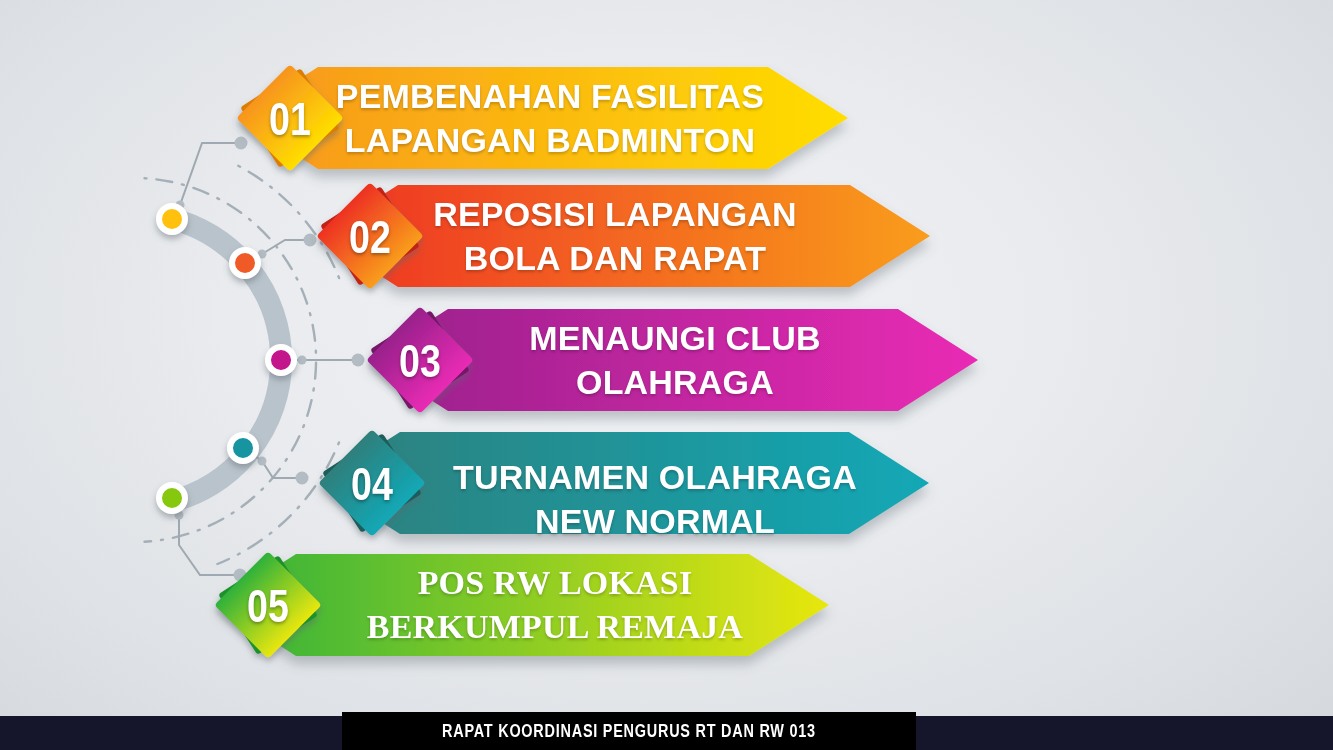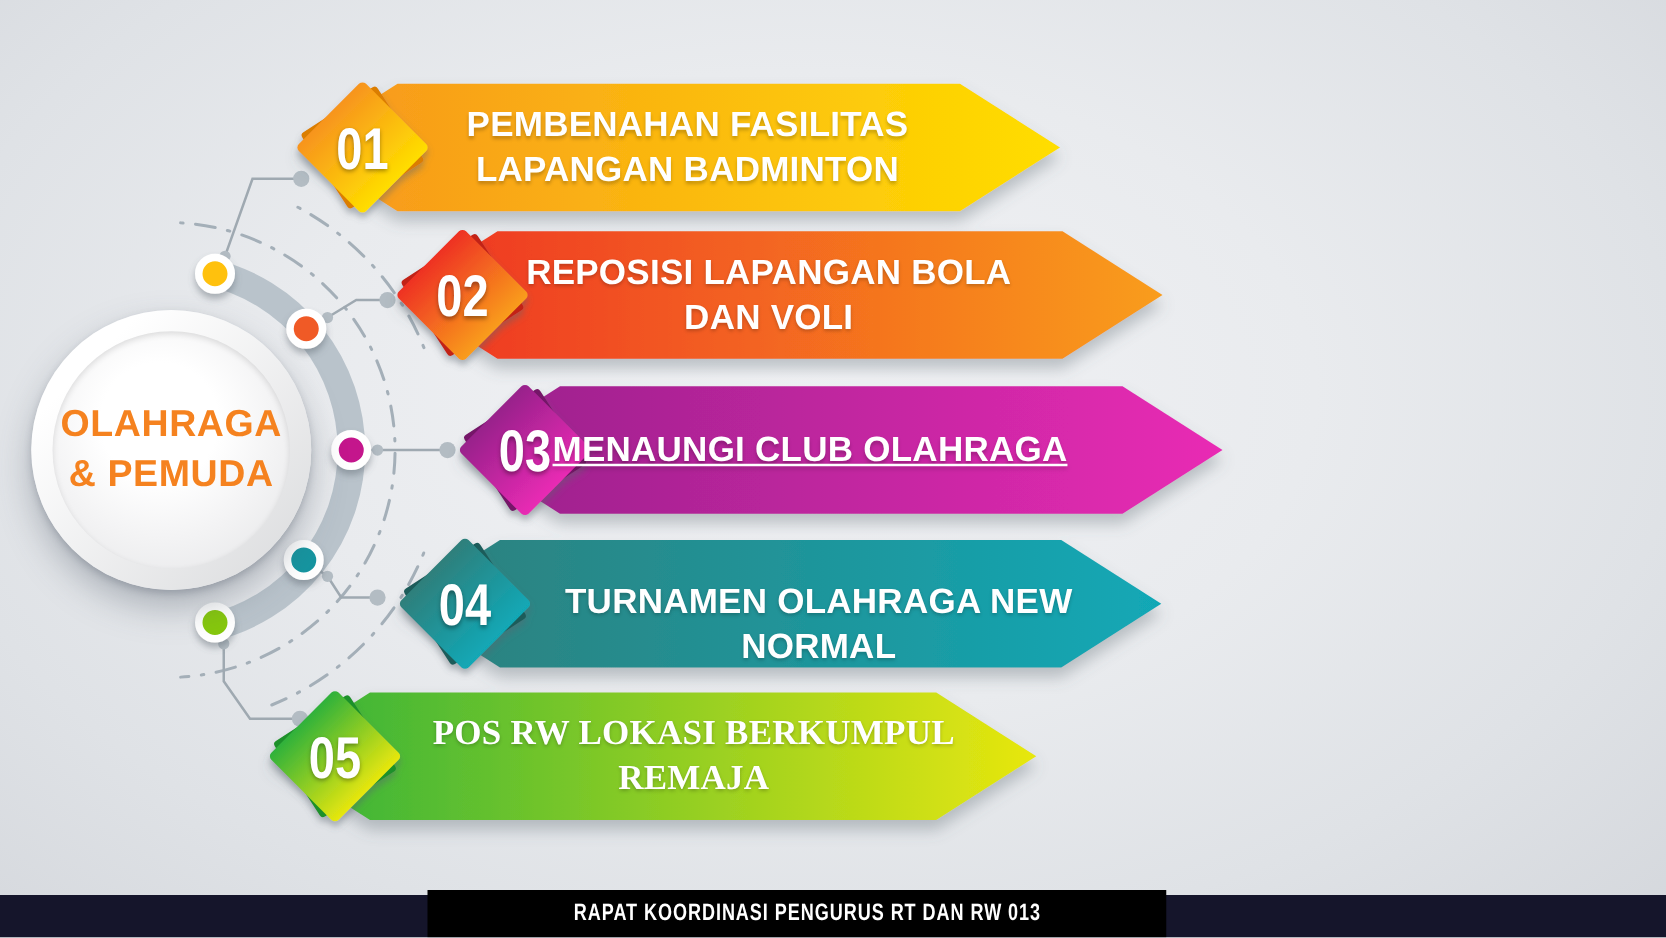--- a/index.html
+++ b/index.html
@@ -21,21 +21,21 @@
     width:190px;height:190px;border-radius:50%;
     background:radial-gradient(circle at 45% 38%, #ffffff 30%, #f3f3f4 60%, #e3e4e6 100%);
     box-shadow:inset 0 2px 5px rgba(0,0,0,.12);
     display:flex;flex-direction:column;align-items:center;justify-content:center;
   }
   .circle-line{font-size:30px;font-weight:700;line-height:1.35;color:#F5821F;letter-spacing:.5px;}
 
   
   .banner-label{
     position:absolute;height:102px;display:flex;align-items:center;justify-content:center;
-    text-align:center;color:#ffffff;font-weight:700;font-size:28px;line-height:1.3;
+    text-align:center;color:#ffffff;font-weight:700;font-size:34px;line-height:1.3;
     letter-spacing:.2px;text-shadow:0 2px 3px rgba(0,0,0,.22);
   }
   .num{
     position:absolute;width:90px;height:64px;display:flex;align-items:center;justify-content:center;
     color:#fff;font-size:47px;font-weight:700;transform:scaleX(.8);
     text-shadow:0 2px 4px rgba(0,0,0,.35);
   }
 
   
   .footer-bar{position:absolute;left:0;top:716px;width:1333px;height:34px;}
@@ -143,37 +143,31 @@
         <rect x="336" y="447" width="72" height="72" rx="3" transform="rotate(57 372 483)" fill="#1D5C5A"></rect>
         <rect x="334" y="445" width="76" height="76" rx="4" transform="rotate(45 372 483)" fill="url(#g3)"></rect>
       </g>
       <g filter="url(#dshadow)">
         <rect x="232" y="569" width="72" height="72" rx="3" transform="rotate(57 268 605)" fill="#1F9029"></rect>
         <rect x="230" y="567" width="76" height="76" rx="4" transform="rotate(45 268 605)" fill="url(#g4)"></rect>
       </g>
     </g>
   </svg>
 
-  <div class="circle-badge">
-    <div class="circle-inner">
-      <div class="circle-line">OLAHRAGA</div>
-      <div class="circle-line">&amp; PEMUDA</div>
-    </div>
-  </div>
 
   <div class="num" style="left:245px;top:86px;">01</div>
   <div class="num" style="left:325px;top:204px;">02</div>
   <div class="num" style="left:375px;top:328px;">03</div>
   <div class="num" style="left:327px;top:451px;">04</div>
   <div class="num" style="left:223px;top:573px;">05</div>
 
   <div class="banner-label" style="left:330px;top:67px;width:440px;">PEMBENAHAN FASILITAS LAPANGAN BADMINTON</div>
-  <div class="banner-label" style="left:420px;top:185px;width:390px;">REPOSISI LAPANGAN BOLA DAN VOLI</div>
-  <div class="banner-label" style="left:428px;top:309px;width:440px;text-decoration:underline;">MENAUNGI CLUB OLAHRAGA</div>
+  <div class="banner-label" style="left:420px;top:185px;width:390px;">REPOSISI LAPANGAN BOLA DAN RAPAT</div>
+  <div class="banner-label" style="left:455px;top:309px;width:440px;">MENAUNGI CLUB OLAHRAGA</div>
   <div class="banner-label" style="left:410px;top:432px;width:490px;margin-top:16px;">TURNAMEN OLAHRAGA NEW NORMAL</div>
   <div class="banner-label" style="left:325px;top:554px;width:460px;font-family:Liberation Serif, serif;">POS RW LOKASI BERKUMPUL REMAJA</div>
 
   <div class="footer-bar" style="background:#15152B;"></div>
-  <div class="footer-box" style="background:#000000;padding-left:17px;">
+  <div class="footer-box" style="background:#000000;">
     <span class="footer-text">RAPAT KOORDINASI PENGURUS RT DAN RW 013</span>
   </div>
 
 </div>
 
 </body></html>

